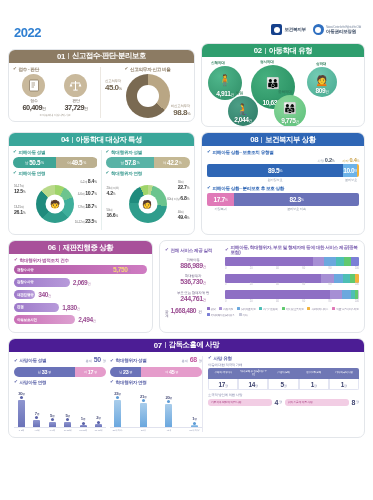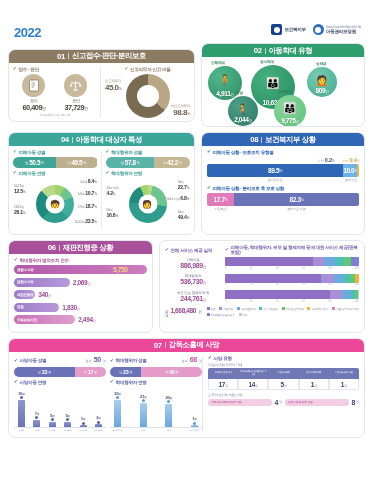--- a/index.html
+++ b/index.html
@@ -34,21 +34,21 @@
   .sub-h{display:flex;align-items:center;gap:2px;font-size:4.6px;font-weight:bold;letter-spacing:-0.3px;margin-bottom:2px;}
   .chk{font-size:4.6px;line-height:1;}
 
   .row{display:flex;gap:6px;}
   .c01{background:#8c7b63;}
   .c02{background:#2f9e6e;}
   .c03{background:#3aa69a;}
   .c04{background:#2f66b5;}
   .c05{background:#a8519a;}
   .c06{background:#7b5fb0;}
-  .c07{background:#ec4899;}
+  .c07{background:#4c1d95;}
 
   
   .s01{width:187px;}
   .s01 .body{display:flex;padding:4px 4px 3px;}
   .s01 .left{width:84px;border-right:1px solid #ece8e2;padding-right:3px;}
   .s01 .right{flex:1;padding-left:4px;}
   .icons{display:flex;justify-content:space-around;margin-top:2px;}
   .icob{text-align:center;}
   .circle{width:23px;height:23px;border-radius:50%;background:#c9b99c;display:flex;align-items:center;justify-content:center;margin:0 auto;}
   .circle svg{display:block;}

